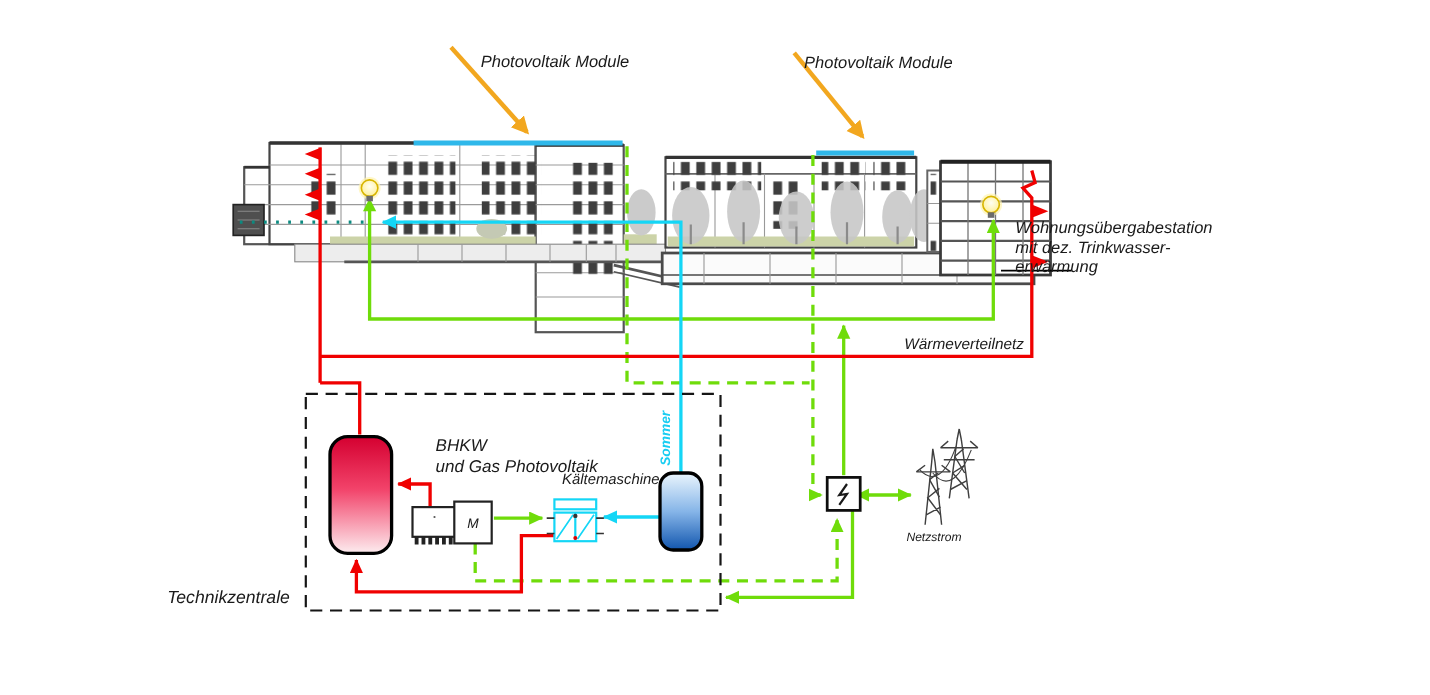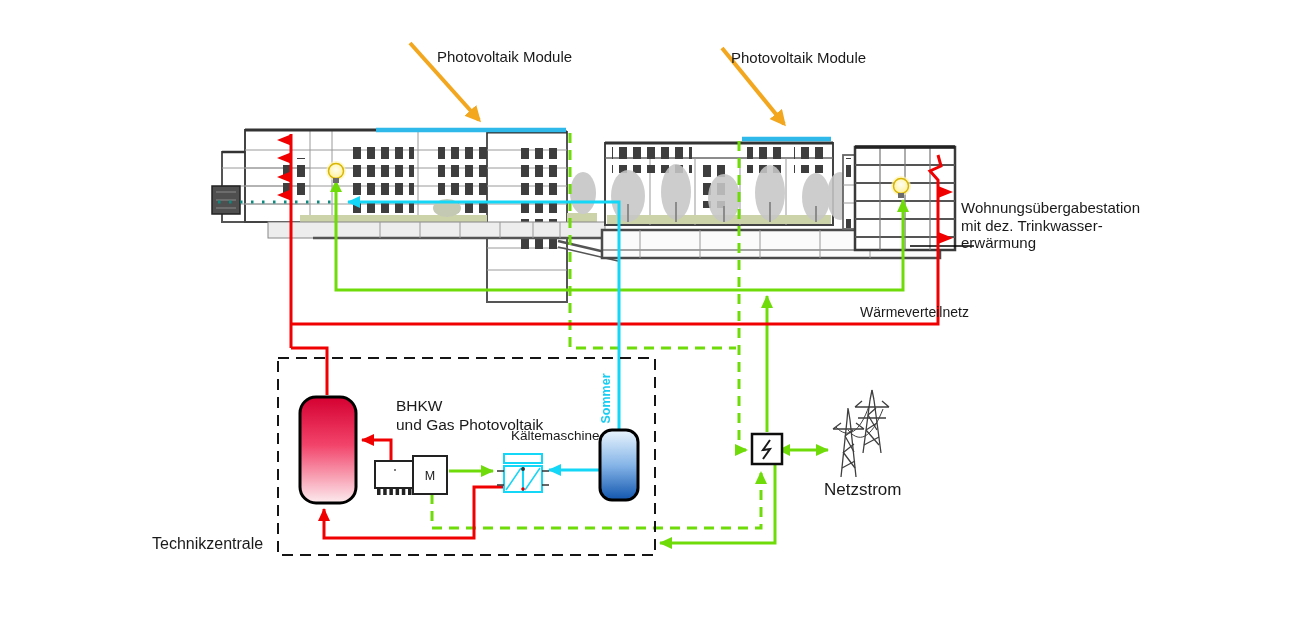--- a/index.html
+++ b/index.html
@@ -1,25 +1,25 @@
 <!DOCTYPE html>
 <html><head>
 <meta charset="utf-8">
 <style>
   html,body{margin:0;padding:0;background:#fff;}
   .canvas{position:relative;width:1188px;height:632px;background:#fff;overflow:hidden;
-          font-family:"Liberation Sans",sans-serif;color:#1a1a1a;}
+          font-family:"Liberation Sans",sans-serif;color:#1a1a1a;font-style:italic;}
   .canvas svg{position:absolute;left:0;top:0;}
   .lbl{position:absolute;white-space:nowrap;font-size:15px;line-height:17.5px;}
   .lbl-pv{font-size:15px;}
   .lbl-station{line-height:17.5px;}
   .lbl-bhkw{font-size:15.5px;line-height:19px;}
   .lbl-kaelte{font-size:13.5px;}
   .lbl-waerme{font-size:14px;}
-  .lbl-netz{font-size:17px;}
+  .lbl-netz{font-size:11px;}
   .lbl-technik{font-size:16px;}
   .lbl-m{font-size:12.5px;width:18px;text-align:center;}
   .lbl-sommer{font-size:12.5px;font-weight:bold;color:#18cdf2;width:52px;height:15px;
               text-align:center;transform:rotate(-90deg);}
 </style>
 </head>
 <body>
 
 <div class="canvas">
 
@@ -226,27 +226,27 @@
       <circle cx="901" cy="186" r="10" fill="#fff3b0" opacity="0.7"></circle>
       <circle cx="901" cy="186" r="7.5" fill="url(#gradBulb)" stroke="#d8b500" stroke-width="1.5"></circle>
       <rect x="898" y="193" width="6" height="5" fill="#6b6b6b"></rect>
     </g>
   </g>
 </svg>
 
 <div class="lbl lbl-pv" style="left:437px;top:48px;">Photovoltaik Module</div>
 <div class="lbl lbl-pv" style="left:731px;top:49px;">Photovoltaik Module</div>
 
-<div class="lbl lbl-station" style="left:961px;top:199px;">
+<div class="lbl lbl-station" style="left:923px;top:199px;">
   <div>Wohnungsübergabestation</div>
   <div>mit dez. Trinkwasser-</div>
   <div>erwärmung</div>
 </div>
 
-<div class="lbl lbl-waerme" style="left:860px;top:304px;">Wärmeverteilnetz</div>
+<div class="lbl lbl-waerme" style="left:822px;top:304px;">Wärmeverteilnetz</div>
 
 <div class="lbl lbl-bhkw" style="left:396px;top:372px;margin-top:24px;">
   <div>BHKW</div>
   <div>und Gas Photovoltaik</div>
 </div>
 
 <div class="lbl lbl-kaelte" style="left:483px;top:427px;margin-left:28px;">Kältemaschine</div>
 
 <div class="lbl lbl-sommer" style="left:579px;top:391px;">Sommer</div>
 

